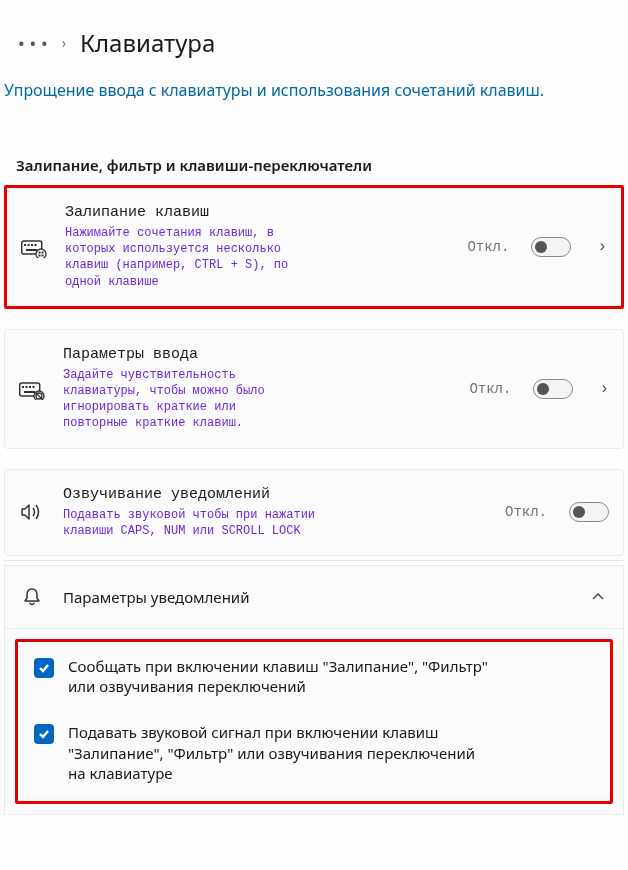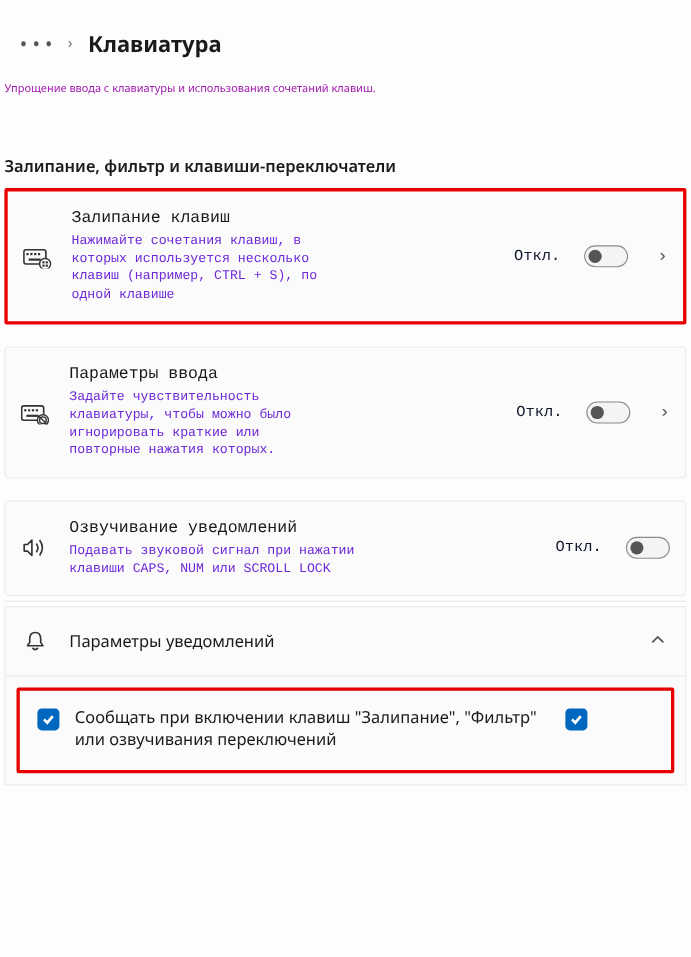--- a/index.html
+++ b/index.html
@@ -13,48 +13,48 @@
     overflow: hidden;
   }
   .crumbs {
     display: flex;
     align-items: center;
     gap: 14px;
     padding: 26px 18px 10px 18px;
   }
   .dots { font-size: 18px; color: #555; letter-spacing: 0px; }
   .chevsep { color: #777; font-size: 14px; }
-  .title { font-size: 20px; font-weight: 700; text-align: center; }
+  .title { font-size: 24px; font-weight: 400; text-align: center; }
   .subtitle {
     padding: 10px 4px 0 4px;
-    font-size: 10px; color: #a21caf;
+    font-size: 16px; color: #0369a1;
   }
   .section-heading {
     padding: 54px 0 10px 4px;
-    font-size: 15px; font-weight: 600;
+    font-size: 15px; font-weight: 600; margin-left: 12px;
   }
 
   .cards { padding: 0 4px; display: flex; flex-direction: column; gap: 20px; font-family: Liberation Mono, monospace; }
 
   .card {
     background: #fbfbfb;
     border: 1px solid #eaeaea;
     border-radius: 4px;
     padding: 16px 14px 16px 14px;
     display: flex;
     align-items: center;
     gap: 18px;
   }
   .card.hl { border: 3px solid #e80000; border-radius: 2px; }
 
   .icon-slot { width: 26px; display:flex; justify-content:center; }
   .card-main { flex: 1; min-width: 0; padding-right: 4px; }
   .card-title { font-size: 15px; color: #1a1a1a; margin-bottom: 4px; }
   .card-desc { font-size: 12px; color: #6d28d9; line-height: 1.35; max-width: 240px;}
-  .state { font-size: 14px; color: #0f172a; margin-right: 4px; }
+  .state { font-size: 14px; color: #737373; margin-right: 4px; }
 
   .toggle {
     width: 40px; height: 20px; border-radius: 10px;
     border: 1px solid #8a8a8a; background: #f4f4f4;
     position: relative; flex: 0 0 auto;
   }
   .toggle .knob {
     position: absolute; left: 3px; top: 3px;
     width: 12px; height: 12px; border-radius: 50%;
     background: #555;
@@ -77,21 +77,21 @@
   .chev-up { color: #555; font-size: 14px; }
 
   .expander-body {
     border-top: 1px solid #eaeaea;
     padding: 10px 10px;
   }
   .hlbox {
     border: 3px solid #e80000;
     border-radius: 2px;
     padding: 14px 16px 18px 16px;
-    display: flex; flex-direction: row; gap: 26px;
+    display: flex; flex-direction: column; gap: 26px;
   }
   .checkrow { display: flex; align-items: flex-start; gap: 14px; }
   .checkbox {
     width: 20px; height: 20px; border-radius: 4px;
     background: #0067c0; flex: 0 0 auto;
     display:flex; align-items:center; justify-content:center;
     margin-top: 2px;
   }
   .checkmark { stroke: #fff; stroke-width: 2.4; fill: none; }
   .checklabel { font-size: 15px; color: #1a1a1a; line-height: 1.35; max-width: 420px;}
@@ -147,40 +147,40 @@
           <rect x="10" y="8" width="2" height="2" fill="#333"></rect>
           <rect x="13.5" y="8" width="2" height="2" fill="#333"></rect>
         <rect x="5" y="13" width="11" height="2" fill="#333"></rect>
         <circle cx="20" cy="18" r="5" fill="#fff" stroke="#333" stroke-width="1.3"></circle>
         <circle cx="20" cy="18" r="3" fill="none" stroke="#333" stroke-width="1.3"></circle>
         <line x1="16" y1="14" x2="24" y2="22" stroke="#333" stroke-width="1.3"></line>
       </svg>
     </div>
     <div class="card-main">
       <div class="card-title">Параметры ввода</div>
-      <div class="card-desc">Задайте чувствительность клавиатуры, чтобы можно было игнорировать краткие или повторные нажатия которых.</div>
+      <div class="card-desc">Задайте чувствительность клавиатуры, чтобы можно было игнорировать краткие или повторные краткие клавиш.</div>
     </div>
     <span class="state">Откл.</span>
     <div class="toggle">
         <div class="knob"></div>
       </div>
     <span class="chev">›</span>
   </div>
 
   <div class="card">
     <div class="icon-slot">
       <svg width="24" height="20" viewBox="0 0 24 20">
         <path d="M2 7 h3 l4 -4 v14 l-4 -4 h-3 z" fill="none" stroke="#333" stroke-width="1.5" stroke-linejoin="round"></path>
         <path d="M13 6 q3 4 0 8" fill="none" stroke="#333" stroke-width="1.5"></path>
         <path d="M16 3 q5 7 0 14" fill="none" stroke="#333" stroke-width="1.5"></path>
       </svg>
     </div>
     <div class="card-main">
       <div class="card-title">Озвучивание уведомлений</div>
-      <div class="card-desc" style="max-width:280px">Подавать звуковой сигнал при нажатии клавиши CAPS, NUM или SCROLL LOCK</div>
+      <div class="card-desc" style="max-width:280px">Подавать звуковой чтобы при нажатии клавиши CAPS, NUM или SCROLL LOCK</div>
     </div>
     <span class="state">Откл.</span>
     <div class="toggle">
         <div class="knob"></div>
       </div>
   </div>
 
 </div>
 
 <div class="divider"></div>
@@ -209,16 +209,17 @@
             </svg>
         </div>
         <div class="checklabel">Сообщать при включении клавиш "Залипание", "Фильтр" или озвучивания переключений</div>
       </div>
       <div class="checkrow">
         <div class="checkbox">
           <svg width="14" height="14" viewBox="0 0 14 14">
               <path class="checkmark" d="M3 7 l3 3 l5 -6"></path>
             </svg>
         </div>
+        <div class="checklabel">Подавать звуковой сигнал при включении клавиш "Залипание", "Фильтр" или озвучивания переключений на клавиатуре</div>
       </div>
     </div>
   </div>
 </div>
 
 </body></html>

